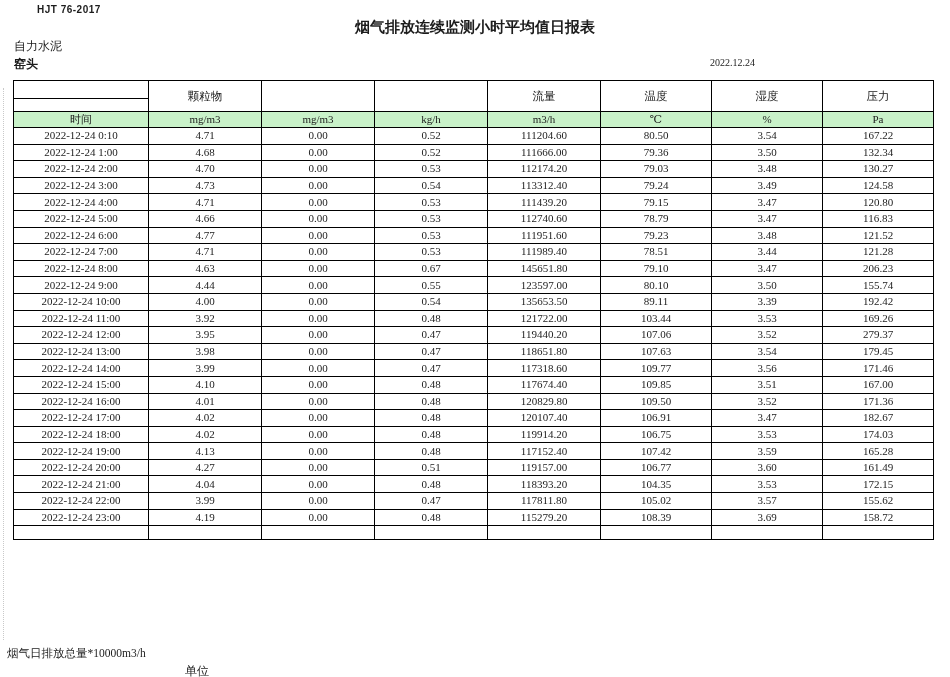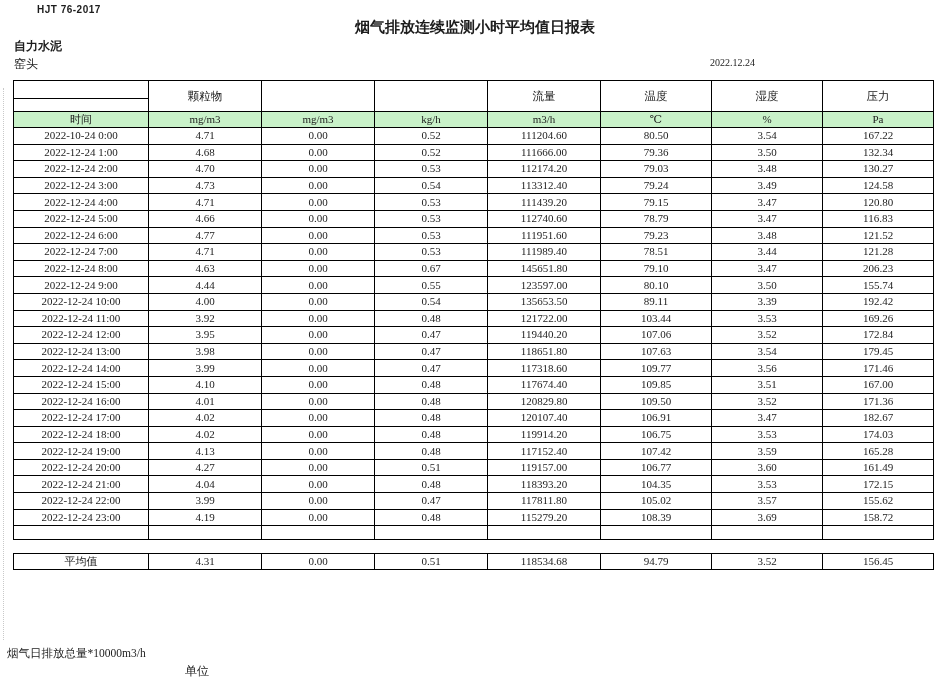--- a/index.html
+++ b/index.html
@@ -7,22 +7,22 @@
     position:relative;
     width:950px;height:677px;
     background:#ffffff;
     font-family:"Liberation Serif","DejaVu Serif",serif;
     color:#1c1c1c;
     overflow:hidden;
   }
   .abs{position:absolute;white-space:nowrap;}
   #std-no{left:14px;top:4px;font-size:10px;font-weight:bold;font-family:"Liberation Sans","DejaVu Sans",sans-serif;letter-spacing:.5px;margin-left:23px;}
   #title{left:0;top:18px;width:950px;text-align:center;font-size:15px;font-weight:bold;font-family:"Liberation Sans","DejaVu Sans",sans-serif;}
-  #company{left:14px;top:38px;font-size:12px;font-weight:bold;font-family:"Liberation Sans","DejaVu Sans",sans-serif;}
-  #station{left:14px;top:56px;font-size:12px;font-weight:normal;font-family:"Liberation Sans","DejaVu Sans",sans-serif;}
+  #company{left:14px;top:38px;font-size:12px;font-weight:normal;font-family:"Liberation Sans","DejaVu Sans",sans-serif;}
+  #station{left:14px;top:56px;font-size:12px;font-weight:bold;font-family:"Liberation Sans","DejaVu Sans",sans-serif;}
   #rpt-date{left:710px;top:57px;font-size:10px;}
   
   #page-edge{left:3px;top:88px;height:552px;width:0;border-left:1px dotted #c9c9c9;}
 
   table{border-collapse:collapse;table-layout:fixed;}
   #main-table{position:absolute;left:13px;top:80px;}
   #sum-table{position:absolute;left:13px;top:553px;}
   td{
     border:1px solid #000;
     text-align:center;vertical-align:middle;
@@ -83,21 +83,21 @@
         <td>mg/m3</td>
         <td>kg/h</td>
         <td>m3/h</td>
         <td>℃</td>
         <td>%</td>
         <td>Pa</td>
       </tr>
     </tbody>
     <tbody id="data-body">
         <tr>
-          <td>2022-10-24 0:00</td>
+          <td>2022-12-24 0:10</td>
           <td>4.71</td>
           <td>0.00</td>
           <td>0.52</td>
           <td>111204.60</td>
           <td>80.50</td>
           <td>3.54</td>
           <td>167.22</td>
         </tr>
         <tr>
           <td>2022-12-24 1:00</td>
@@ -210,21 +210,21 @@
           <td>169.26</td>
         </tr>
         <tr>
           <td>2022-12-24 12:00</td>
           <td>3.95</td>
           <td>0.00</td>
           <td>0.47</td>
           <td>119440.20</td>
           <td>107.06</td>
           <td>3.52</td>
-          <td>172.84</td>
+          <td>279.37</td>
         </tr>
         <tr>
           <td>2022-12-24 13:00</td>
           <td>3.98</td>
           <td>0.00</td>
           <td>0.47</td>
           <td>118651.80</td>
           <td>107.63</td>
           <td>3.54</td>
           <td>179.45</td>
@@ -349,30 +349,20 @@
       <col style="width:135px">
         <col style="width:113px">
         <col style="width:113px">
         <col style="width:113px">
       <col style="width:113px">
         <col style="width:111px">
         <col style="width:111px">
         <col style="width:111px">
     </colgroup>
     <tbody id="summary-body">
-        <tr>
-          <td>平均值</td>
-          <td>4.31</td>
-          <td>0.00</td>
-          <td>0.51</td>
-          <td>118534.68</td>
-          <td>94.79</td>
-          <td>3.52</td>
-          <td>156.45</td>
-        </tr>
       </tbody>
   </table>
 
   <div class="abs" id="footer-note">烟气日排放总量*10000m3/h</div>
   <div class="abs" id="report-unit">上报单位（盖章）</div>
   <div class="abs" id="unit-label">单位</div>
 
 </div>
 
 </body></html>

